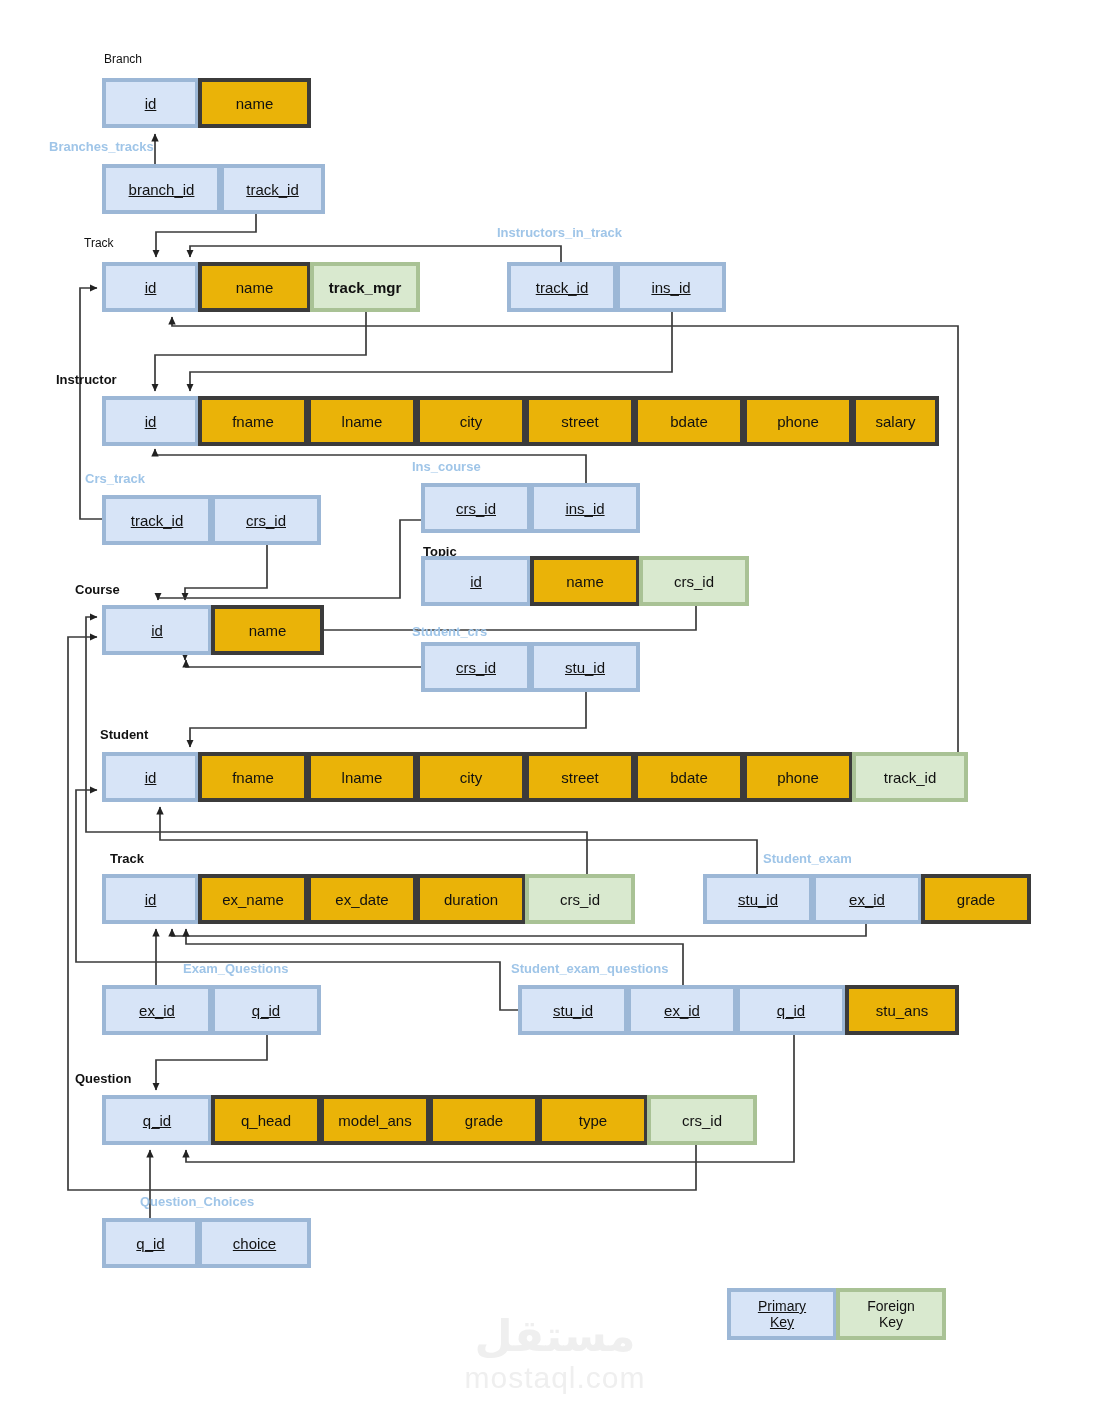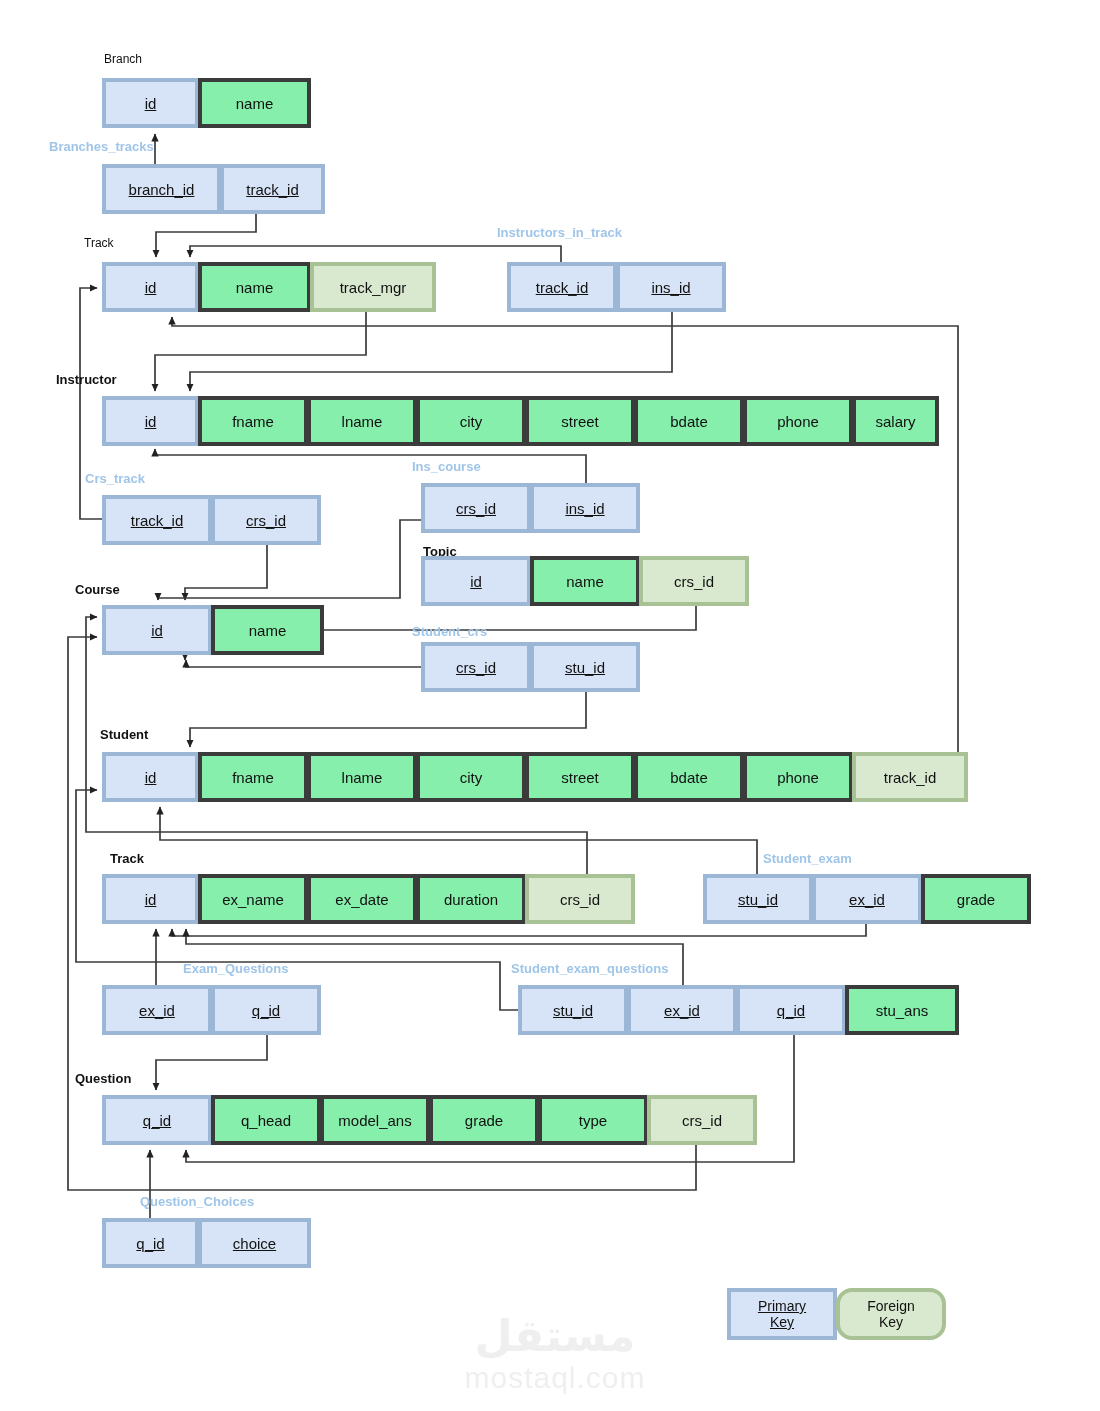--- a/index.html
+++ b/index.html
@@ -11,21 +11,21 @@
   .entity-label.bold{font-weight:bold;font-size:13px;}
   .rel-label{position:absolute;font-size:13px;font-weight:bold;color:#9fc5e8;white-space:nowrap;}
 
   .table{position:absolute;display:flex;height:50px;}
   .cell{display:flex;align-items:center;justify-content:center;
         font-size:15px;color:#111;box-sizing:border-box;
         border:4px solid #8b5cf6;margin-left:-1px;background:#fff;}
   .cell:first-child{margin-left:0;}
   .cell.pk{background:#d7e4f7;border-color:#9cb7d6;text-decoration:underline;}
   .cell.fk{background:#d9e9cf;border-color:#a9c295;}
-  .cell.attr{background:#86efac;border-color:#3b3b3b;}
+  .cell.attr{background:#eab308;border-color:#3b3b3b;}
 
   .legend{position:absolute;display:flex;height:52px;}
   .legend .cell{font-size:14px;line-height:1.15;text-align:center;flex-direction:column;}
 
   .wm{position:absolute;color:#efefef;user-select:none;text-align:center;}
   .wm-ar{font-size:44px;font-weight:bold;letter-spacing:1px;}
   .wm-en{font-size:30px;letter-spacing:1px;}
 </style>
 </head>
 <body>
@@ -112,21 +112,21 @@
         <div class="cell pk" style="width: 97px;">id</div>
         <div class="cell attr" style="width: 113px;">name</div>
       </div>
       <div class="table" style="left: 102px; top: 164px;">
         <div class="cell pk" style="width: 119px;">branch_id</div>
         <div class="cell pk" style="width: 105px;">track_id</div>
       </div>
       <div class="table" style="left: 102px; top: 262px;">
         <div class="cell pk" style="width: 97px;">id</div>
         <div class="cell attr" style="width: 113px;">name</div>
-        <div class="cell fk" style="width: 126px;">track_mgr</div>
+        <div class="cell fk" style="width: 110px; font-weight: bold;">track_mgr</div>
       </div>
       <div class="table" style="left: 507px; top: 262px;">
         <div class="cell pk" style="width: 110px;">track_id</div>
         <div class="cell pk" style="width: 110px;">ins_id</div>
       </div>
       <div class="table" style="left: 102px; top: 396px;">
         <div class="cell pk" style="width: 97px;">id</div>
         <div class="cell attr" style="width: 110px;">fname</div>
         <div class="cell attr" style="width: 110px;">lname</div>
         <div class="cell attr" style="width: 110px;">city</div>
@@ -200,21 +200,21 @@
         <div class="cell pk" style="width: 97px;">q_id</div>
         <div class="cell pk" style="width: 113px;">choice</div>
       </div>
     </div>
 
   <div class="legend" style="left:727px; top:1288px;">
     <div class="cell pk" style="width:110px;">
       <span>Primary</span>
       <span>Key</span>
     </div>
-    <div class="cell fk" style="width:110px;border-radius:16px;">
+    <div class="cell fk" style="width:110px;">
       <span>Foreign</span>
       <span>Key</span>
     </div>
   </div>
 
   <div class="wm" style="left:430px; top:1310px; width:250px;">
     <div class="wm-ar">مستقل</div>
     <div class="wm-en">mostaql.com</div>
   </div>
 

